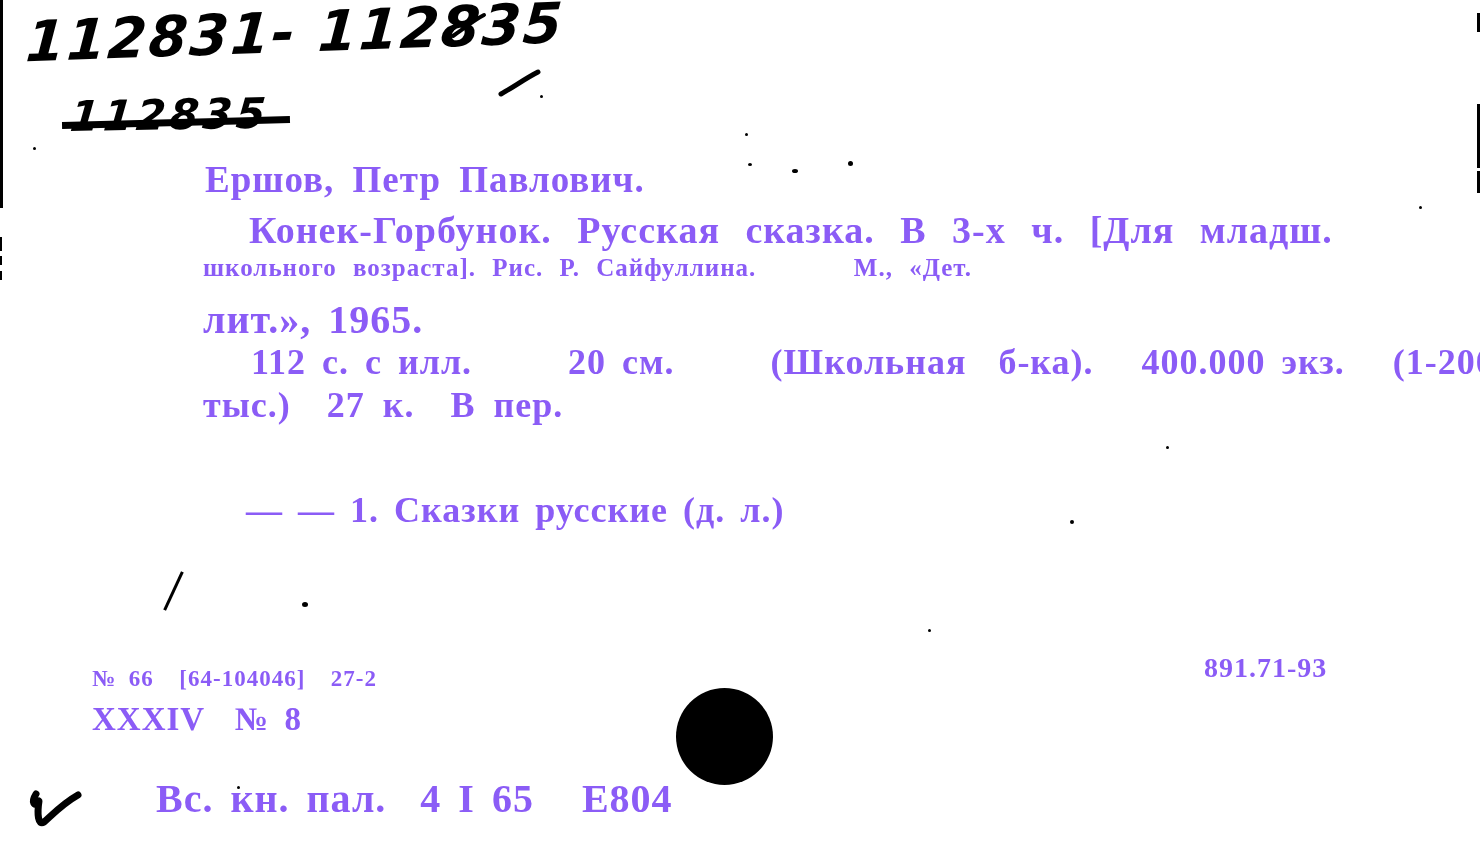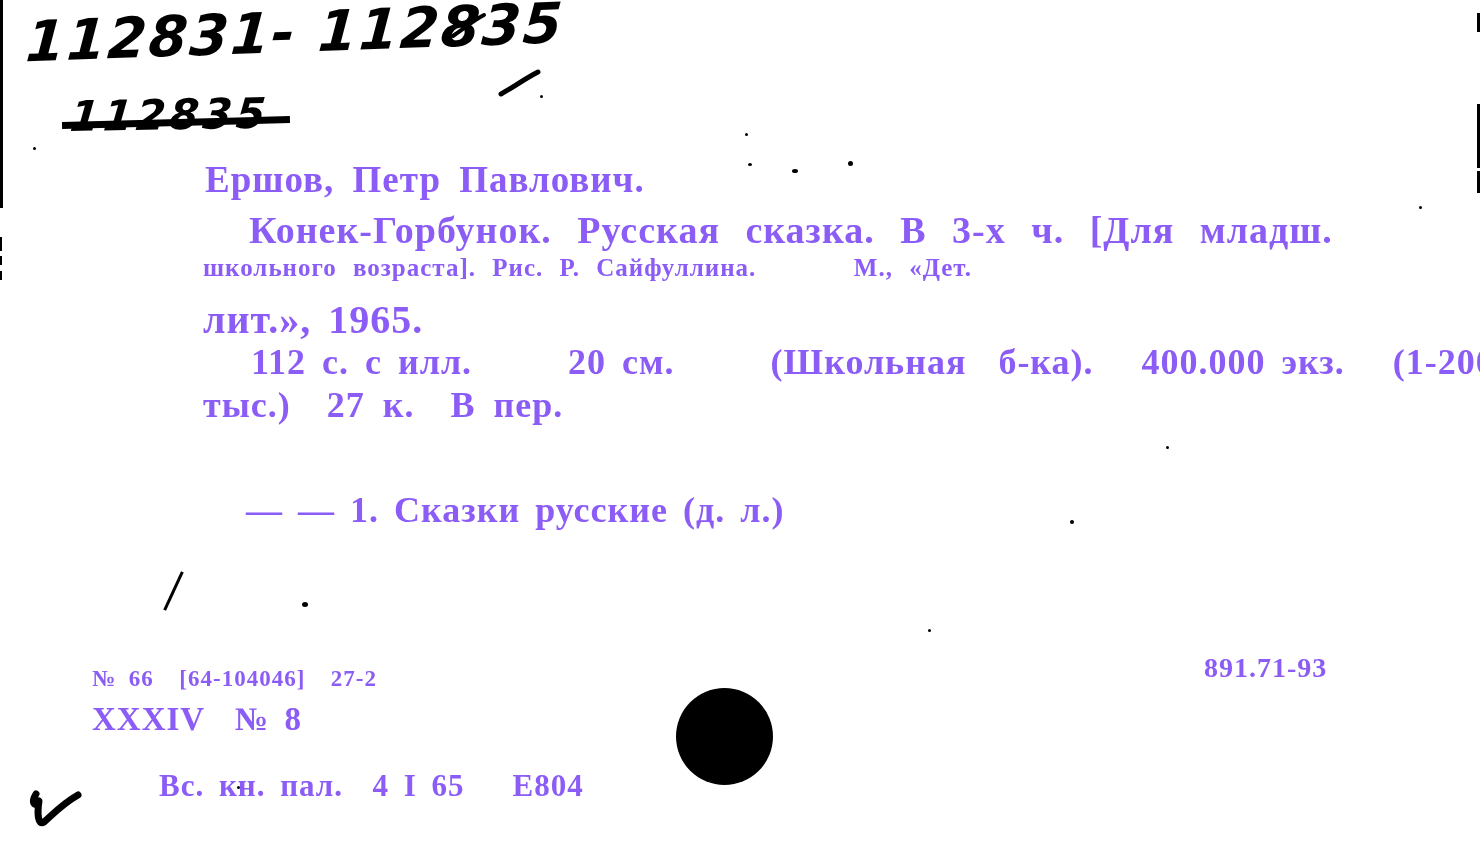--- a/index.html
+++ b/index.html
@@ -60,21 +60,21 @@
   .author-line     { left: 205px;  top: 161px; font-size: 37px; word-spacing: 8px;  letter-spacing: 1px; }
   .title-line-1    { left: 249px;  top: 211px; font-size: 38px; word-spacing: 15px; letter-spacing: 1px; }
   .title-line-2    { left: 203px;  top: 255px; font-size: 25px; word-spacing: 9px;  letter-spacing: 1px; }
   .title-line-3    { left: 203px;  top: 300px; font-size: 40px; word-spacing: 6px;  letter-spacing: 1px; }
   .collation-1     { left: 251px;  top: 344px; font-size: 36px; word-spacing: 6px;  letter-spacing: 1px; }
   .collation-2     { left: 203px;  top: 387px; font-size: 36px; word-spacing: 8px;  letter-spacing: 1px; }
   .subject-line    { left: 246px;  top: 492px; font-size: 36px; word-spacing: 5px;  letter-spacing: 1px; }
   .class-number    { left: 1204px; top: 627px; font-size: 28px; letter-spacing: 1px; margin-top: 27px; }
   .footer-1        { left: 92px;   top: 667px; font-size: 23px; word-spacing: 6px;  letter-spacing: 1px; }
   .footer-2        { left: 92px;   top: 703px; font-size: 33px; word-spacing: 6px;  letter-spacing: 1px; }
-  .footer-3        { left: 100px;   top: 739px; font-size: 31px; word-spacing: 6px;  letter-spacing: 1px; }
+  .footer-3        { left: 88px;   top: 739px; font-size: 40px; word-spacing: 6px;  letter-spacing: 1px; }
   .author-code     { margin-left: 48px; }
   
   .punch-hole {
     position: absolute;
     left: 676px; top: 688px;
     width: 97px; height: 97px;
     border-radius: 50%;
     background: #000;
   }
   

